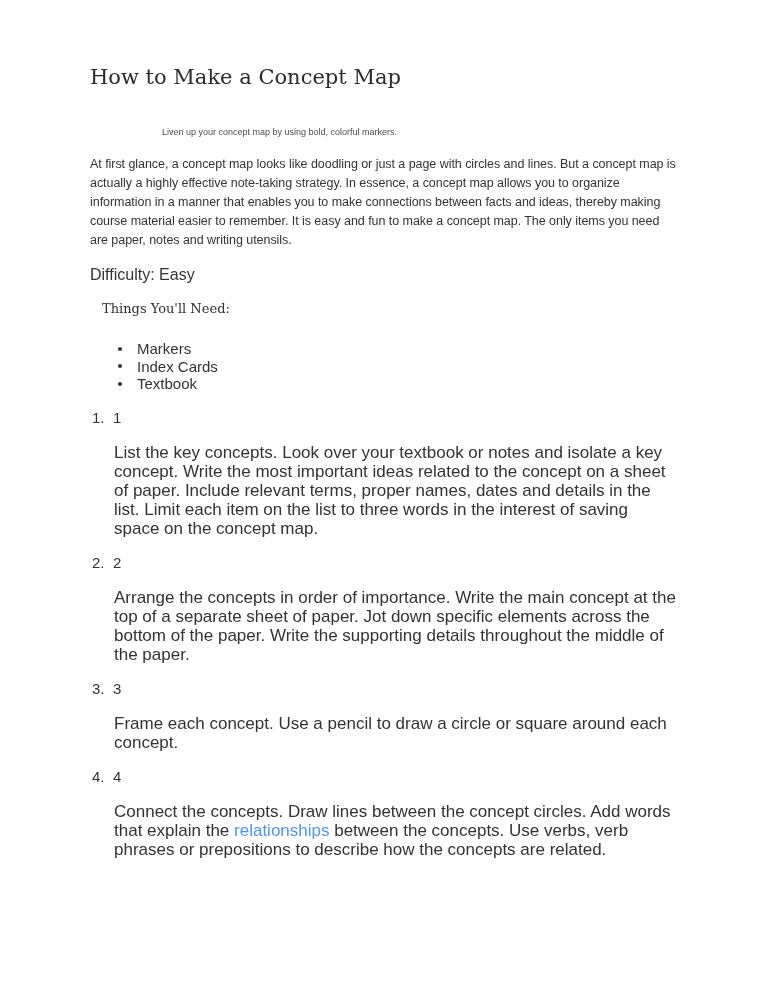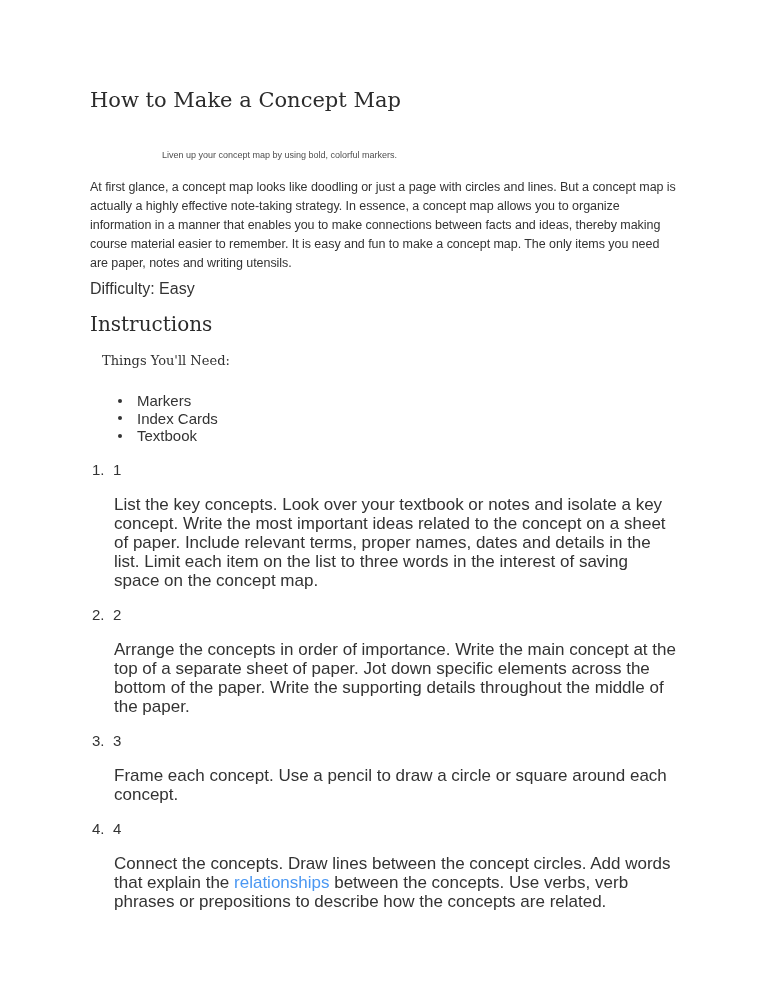--- a/index.html
+++ b/index.html
@@ -10,42 +10,42 @@
     margin: 0 auto;
     background: #ffffff;
     box-sizing: border-box;
     padding: 0 90px;
     overflow: hidden;
     font-family: "Liberation Sans", sans-serif;
     color: #333333;
   }
   h1.doc-title {
     margin: 0;
-    padding-top: 87px;
+    padding-top: 64px;
     font-family: "DejaVu Serif", serif;
     font-weight: 400;
     font-size: 21px;
     line-height: 26px;
     color: #2b2b2b;
   }
   .caption {
     margin: 36px 0 0 72px;
     font-size: 9px;
     line-height: 12px;
     color: #4d4d4d;
   }
   .intro {
     margin: 17px 0 0 0;
     font-size: 12.5px;
     line-height: 19px;
     letter-spacing: -0.05px;
     color: #333333;
   }
   .difficulty {
-    margin: 5px 0 0 0;
+    margin: 14px 0 0 0;
     font-size: 16px;
     line-height: 21px;
     color: #333333;
   }
   h2.instructions {
     margin: 12px 0 0 0;
     font-family: "DejaVu Serif", serif;
     font-weight: 400;
     font-size: 20px;
     line-height: 26px;
@@ -117,21 +117,20 @@
 <div class="page">
 
   <h1 class="doc-title">How to Make a Concept Map</h1>
 
   <p class="caption">Liven up your concept map by using bold, colorful markers.</p>
 
   <p class="intro">At first glance, a concept map looks like doodling or just a page with circles and lines. But a concept map is actually a highly effective note-taking strategy. In essence, a concept map allows you to organize information in a manner that enables you to make connections between facts and ideas, thereby making course material easier to remember. It is easy and fun to make a concept map. The only items you need are paper, notes and writing utensils.</p>
 
   <p class="difficulty">Difficulty: Easy</p>
 
-  <h2 class="instructions">Instructions</h2>
 
   <p class="things">Things You'll Need:</p>
 
   <ul class="materials">
     <li>
       <span class="bullet-dot"></span>
       <span>Markers</span>
     </li>
     <li>
       <span class="bullet-dot"></span>

